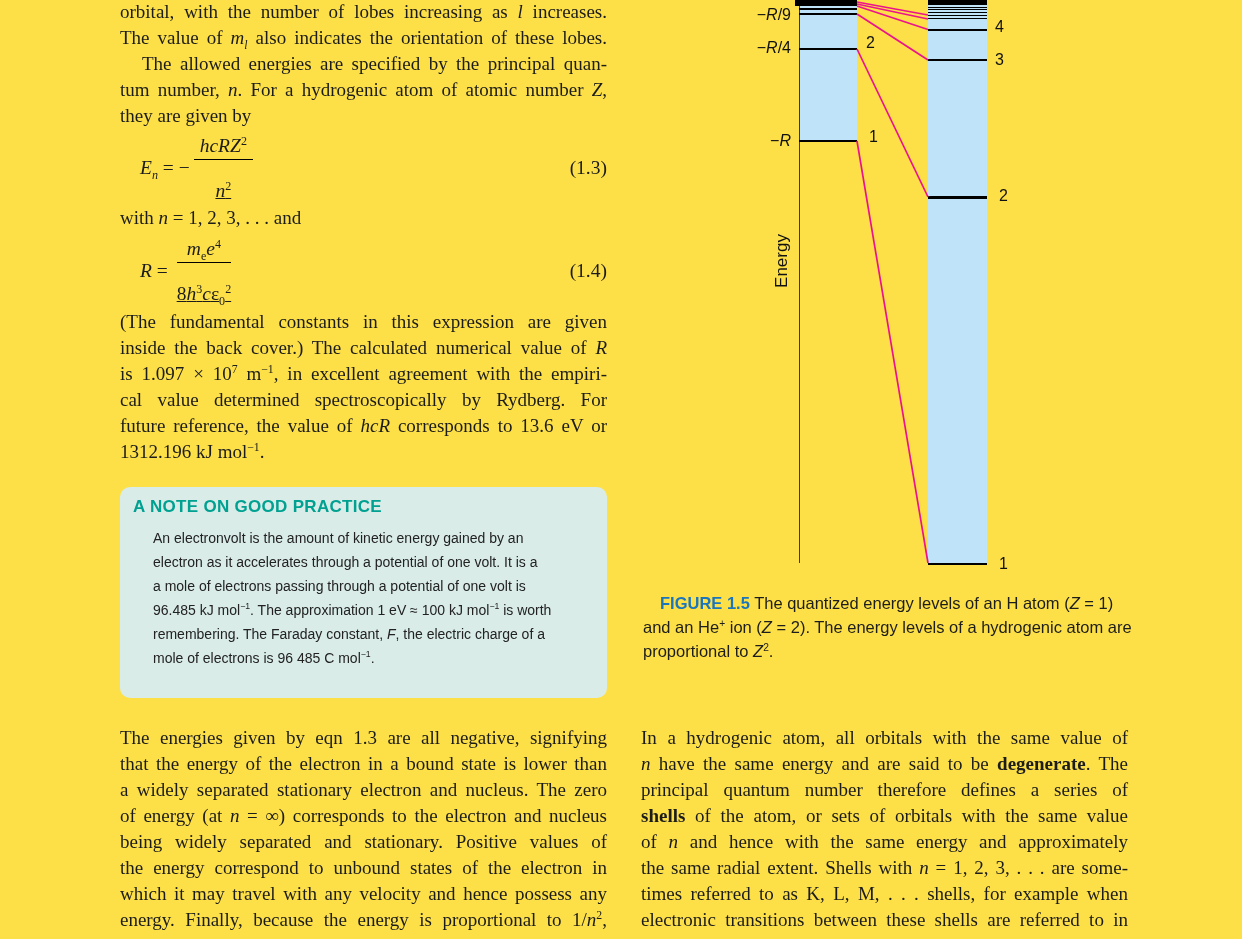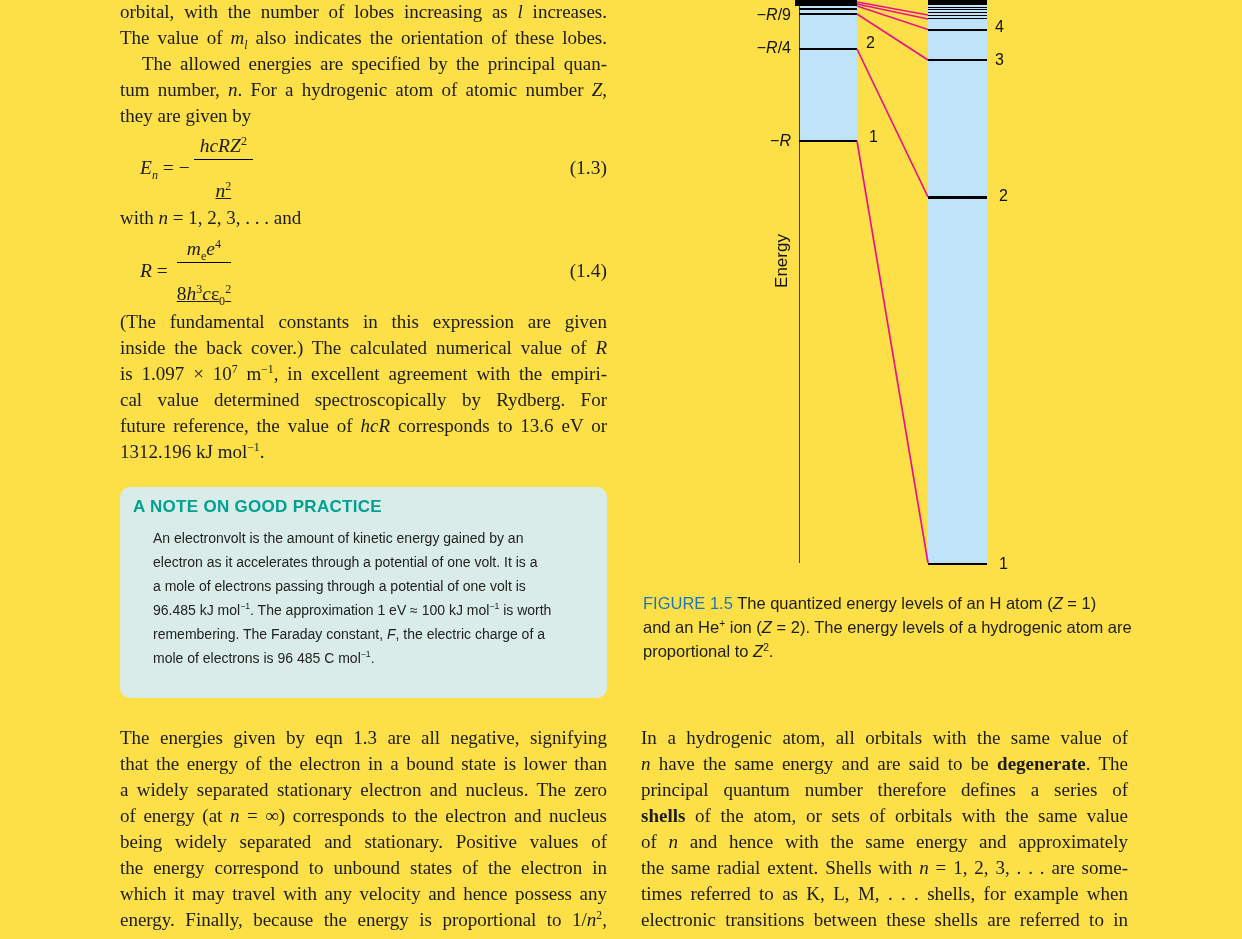--- a/index.html
+++ b/index.html
@@ -40,21 +40,21 @@
               color:#111; white-space:nowrap;}
   .fig-label.right {transform:translate(-100%,-50%);}
   .fig-label.left {transform:translate(0,-50%);}
   .fig-label.vertical {transform:translate(-50%,-50%) rotate(-90deg); font-size:17px;}
   .fig-label i {font-style:italic;}
 
   
   .caption {position:absolute; left:643px; top:591px; width:492px;
             font-family:"Liberation Sans", sans-serif; font-size:16.5px; line-height:24px; color:#1d1d1d;}
   .caption .ln {text-align:left; text-align-last:left;}
-  .figlabel {color:#1b75bc; font-weight:normal;}
+  .figlabel {color:#1b75bc; font-weight:bold;margin-left:17px;}
 </style>
 </head>
 <body>
 
 <div class="page">
 
   <div class="block" style="left:120px; top:-1px; width:487px;">
       <div class="ln">orbital, with the number of lobes increasing as <i>l</i> increases.</div>
       <div class="ln">The value of <i>m<sub>l</sub></i> also indicates the orientation of these lobes.</div>
       <div class="ln ind">The allowed energies are specified by the principal quan-</div>

